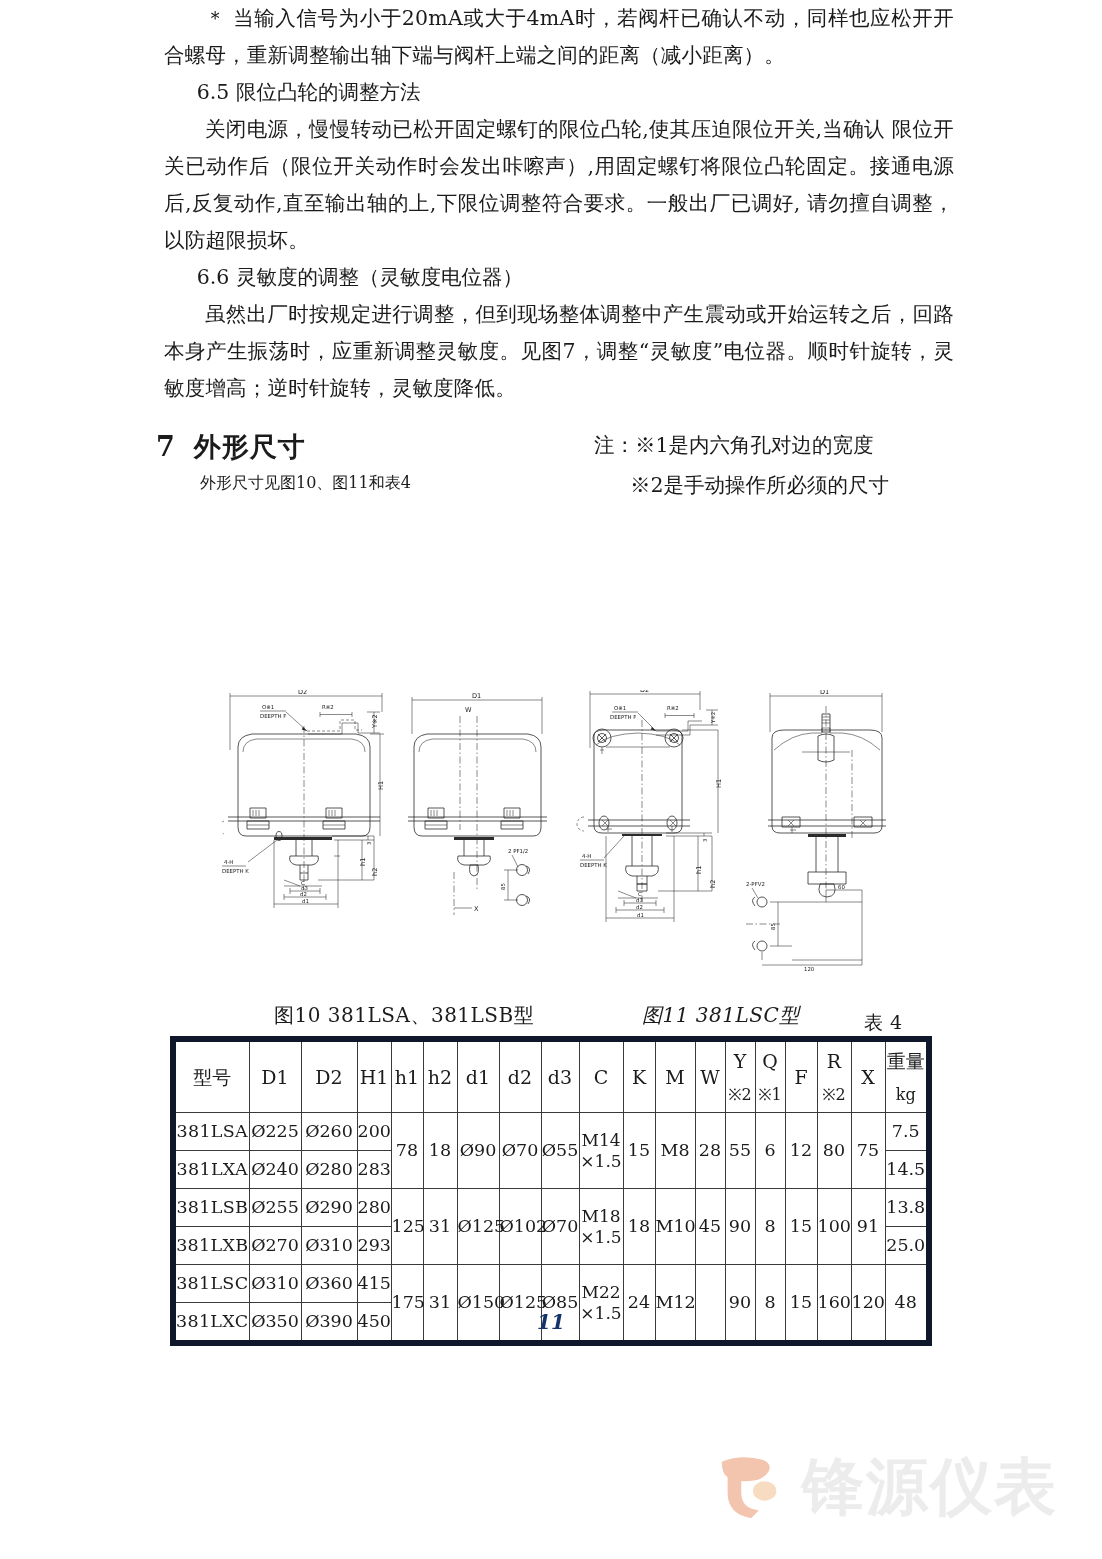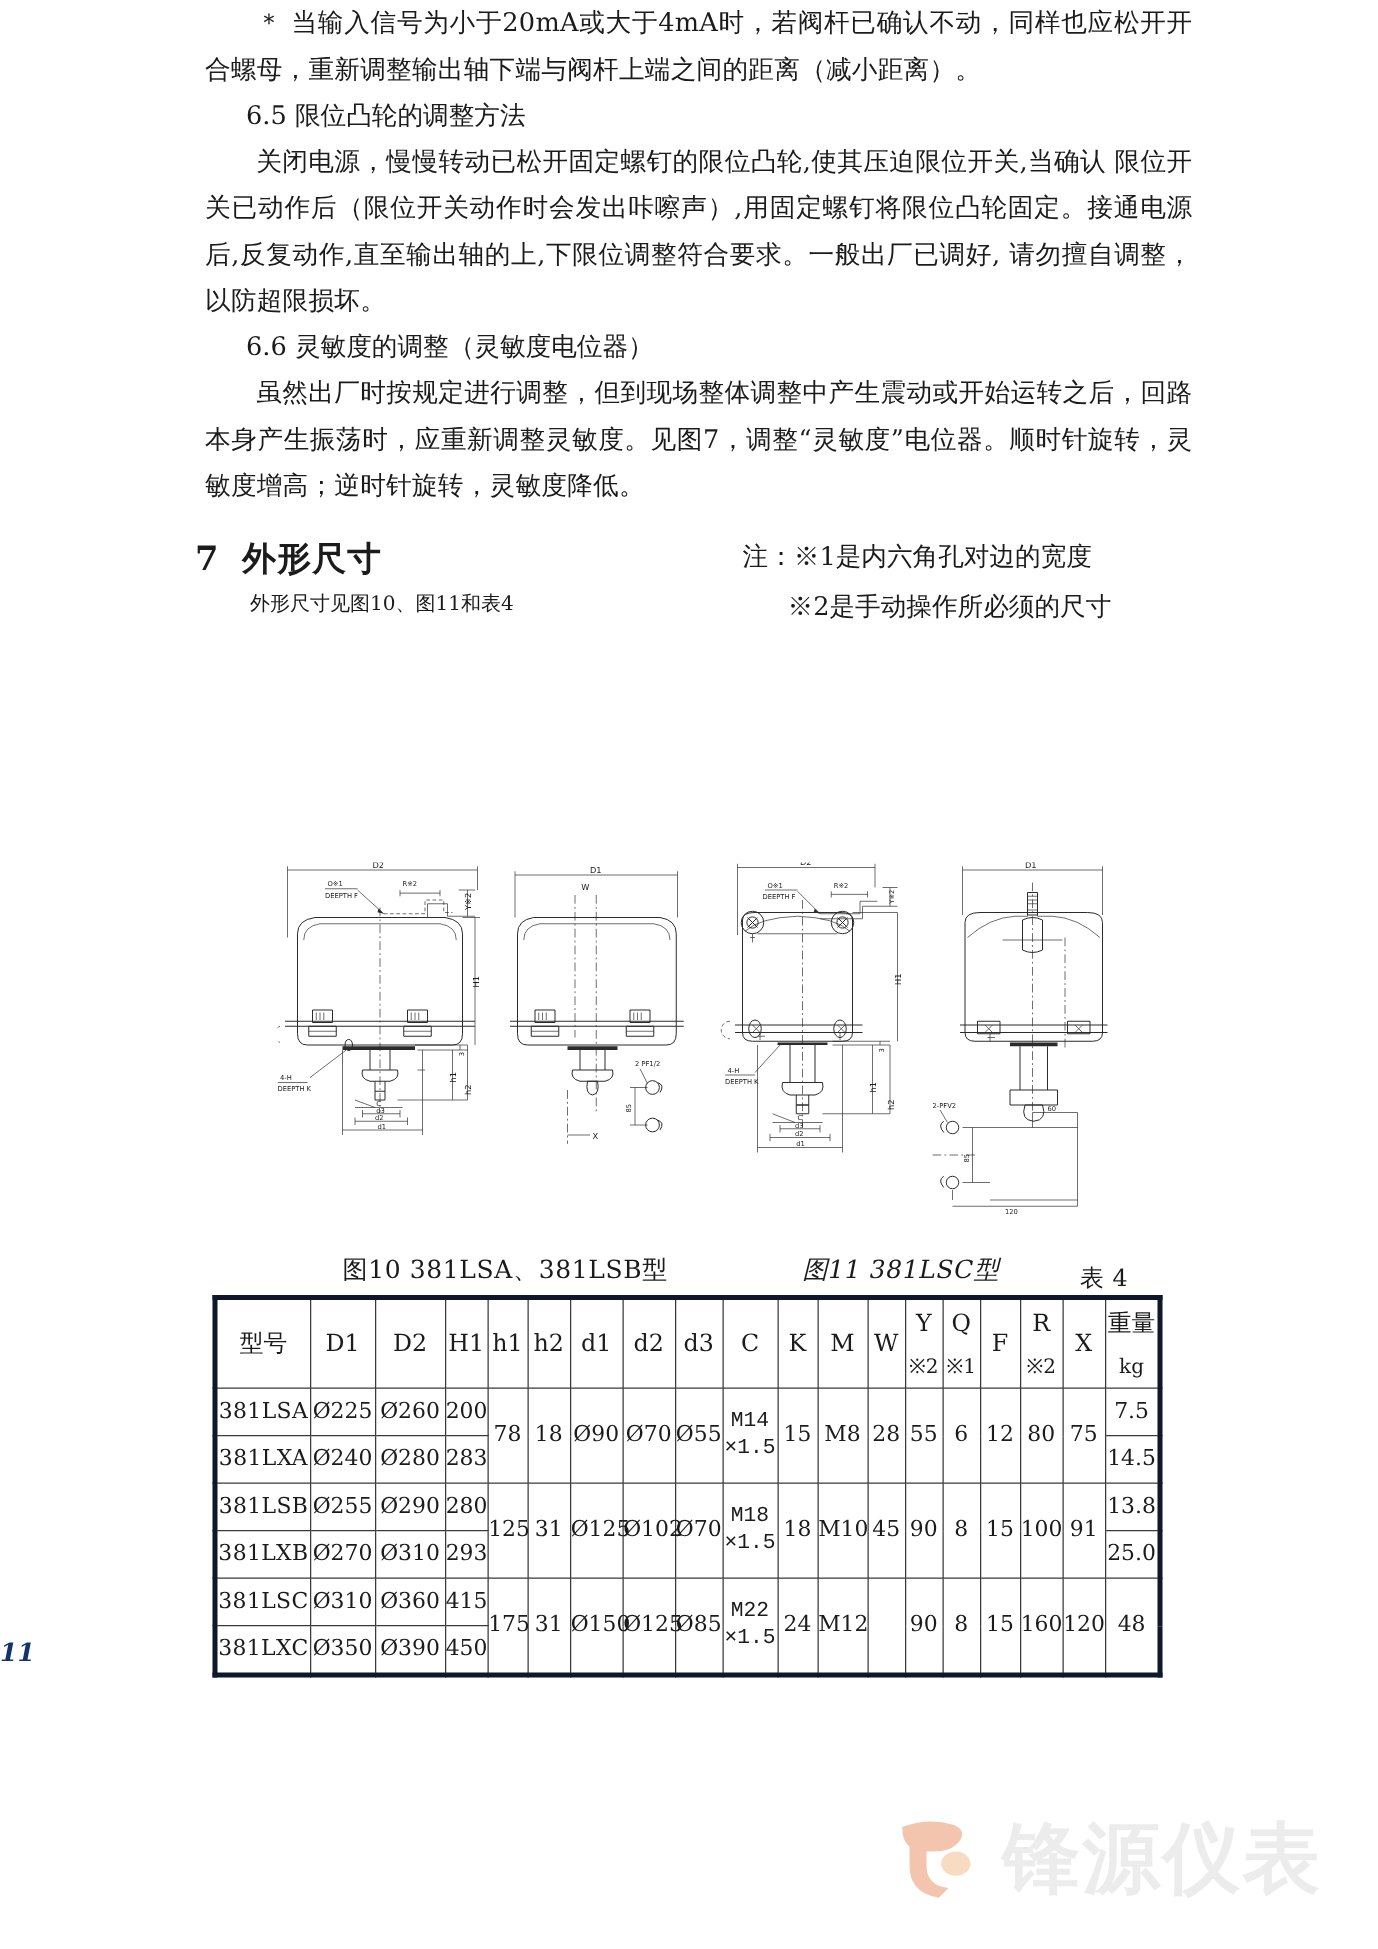--- a/index.html
+++ b/index.html
@@ -125,39 +125,40 @@
   }
   table.dim td, table.dim th {
     border: 1px solid #3a3a3a;
     text-align: center;
     vertical-align: middle;
     padding: 0;
     font-weight: normal;
     line-height: 1.2;
     white-space: nowrap;
   }
-  table.dim { border: 4px solid #0f172a; }
+  table.dim { border: 6px solid #0f172a; }
   th.hcell { height: 70px; font-size: 19px; }
   th.hcell .sub {
     display: block;
     font-size: 16px;
     margin-top: 12px;
   }
   th.hcell .main { display: block; }
   td.model { height: 37px; font-size: 17.5px; letter-spacing: .3px; }
   td.val { height: 37px; }
-  td.c-thread { font-size: 17px; line-height: 1.25; font-family: Liberation Mono, monospace; }
+  td.c-thread { font-size: 17px; line-height: 1.25; }
   td.c-thread .l2 { display: block; }
 
   
   .pageno {
     position: absolute;
     left: 0;
     top: 1310px;
     width: 1102px;
+    text-align: center;
     font-size: 20px;
     font-style: italic;
     font-weight: bold;
     color: #12346b;
   }
 
   
   .watermark {
     position: absolute;
     left: 712px;

